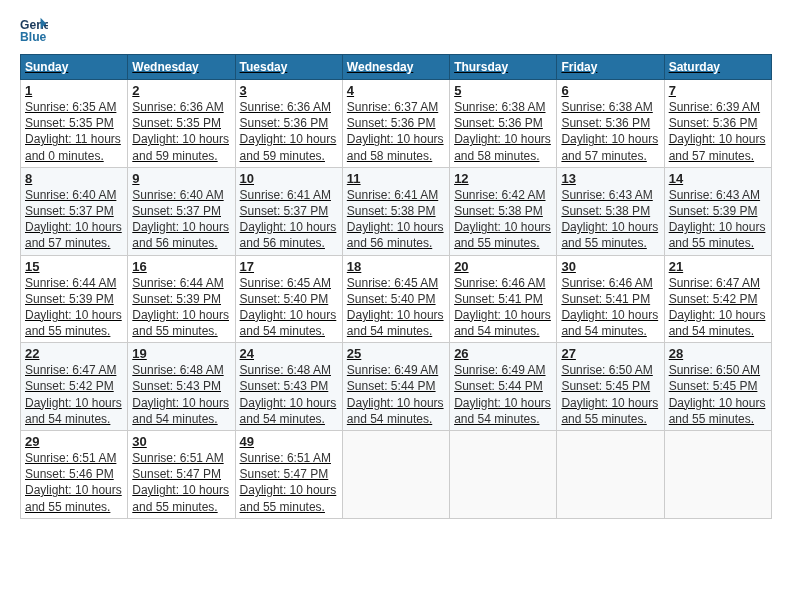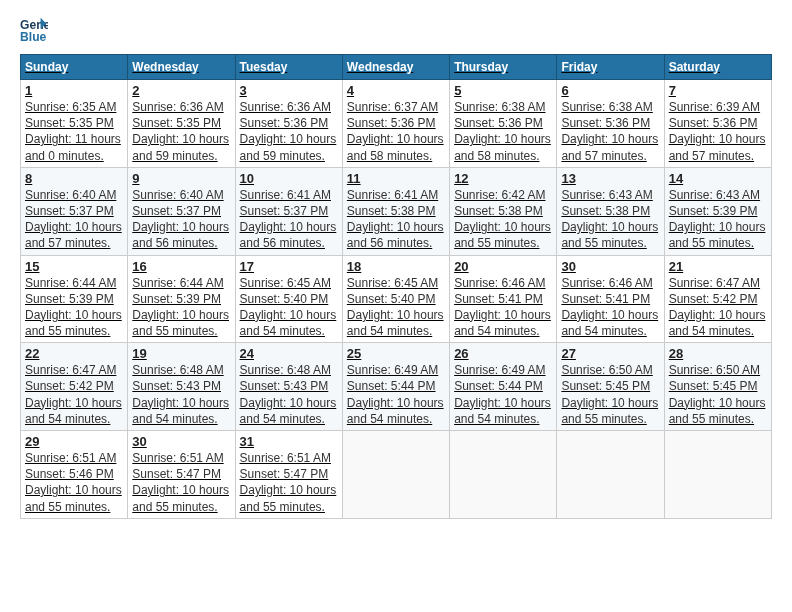--- a/index.html
+++ b/index.html
@@ -375,21 +375,21 @@
       </td>
           <td>
         <span class="day-number">30</span>
         <div class="day-info">
           Sunrise: 6:51 AM<br>
           Sunset: 5:47 PM<br>
           Daylight: 10 hours and 55 minutes.
         </div>
       </td>
           <td>
-        <span class="day-number">31</span>
+        <span class="day-number">49</span>
         <div class="day-info">
           Sunrise: 6:51 AM<br>
           Sunset: 5:47 PM<br>
           Daylight: 10 hours and 55 minutes.
         </div>
       </td>
           <td class="empty-cell"></td>
           <td class="empty-cell"></td>
           <td class="empty-cell"></td>
           <td class="empty-cell"></td>

